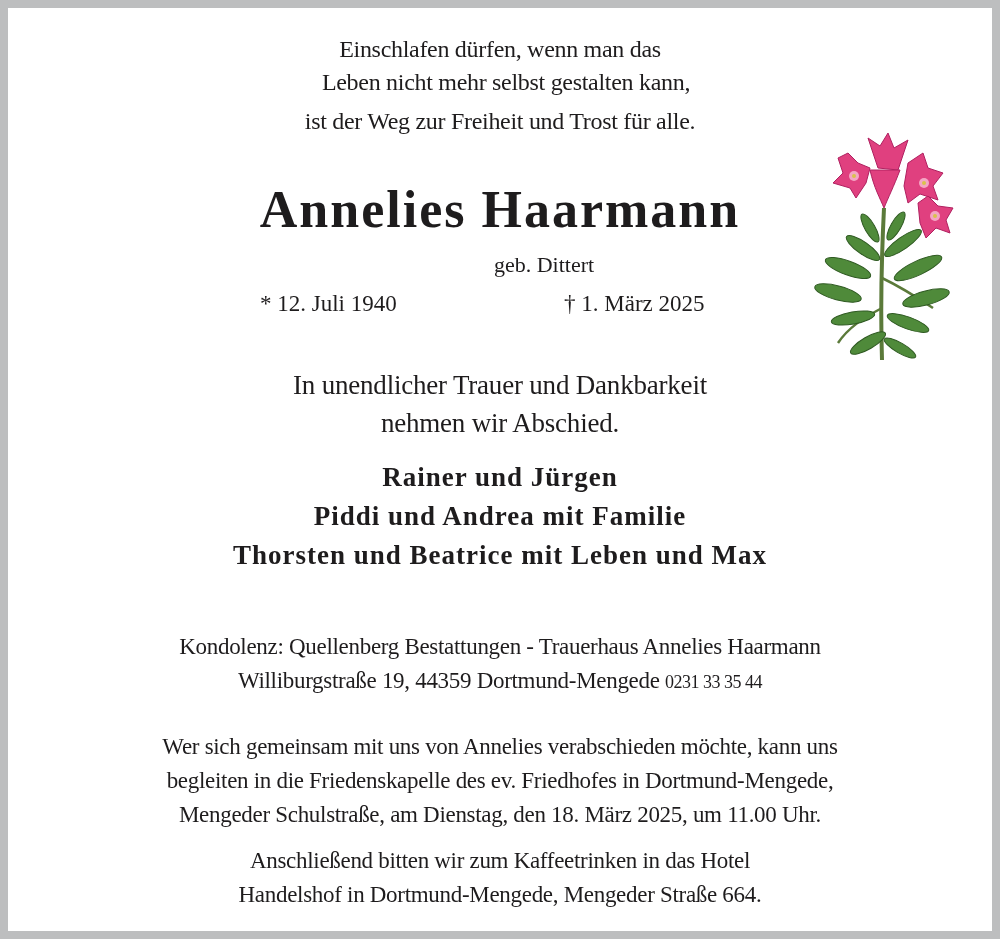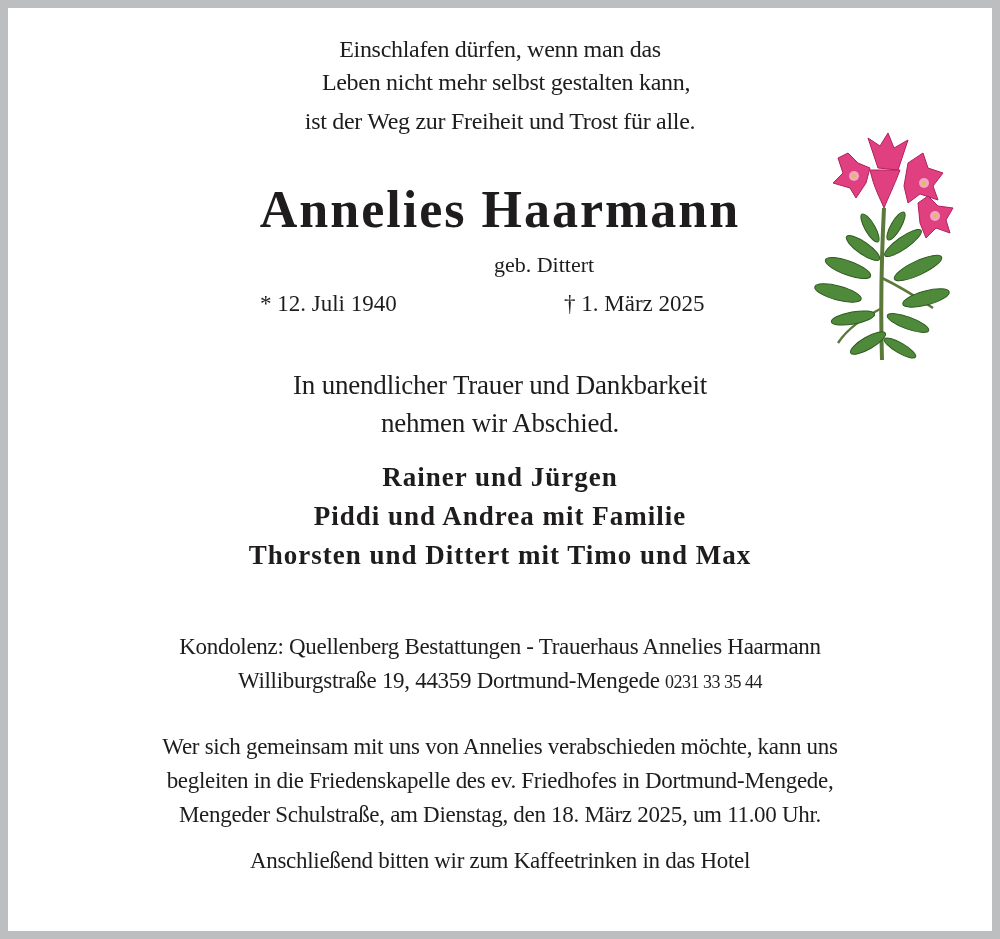--- a/index.html
+++ b/index.html
@@ -98,27 +98,28 @@
         <circle cx="127" cy="88" r="2"></circle>
       </g>
     </svg>
   </div>
 
   <div class="line mourn" style="top:362px;">In unendlicher Trauer und Dankbarkeit</div>
   <div class="line mourn" style="top:400px;">nehmen wir Abschied.</div>
 
   <div class="line family" style="top:454px;">Rainer und Jürgen</div>
   <div class="line family" style="top:493px;">Piddi und Andrea mit Familie</div>
-  <div class="line family" style="top:532px;">Thorsten und Dittert mit Timo und Max</div>
+  <div class="line family" style="top:532px;">Thorsten und Beatrice mit Leben und Max</div>
 
   <div class="line info" style="top:626px;">Kondolenz: Quellenberg Bestattungen - Trauerhaus Annelies Haarmann</div>
   <div class="line info" style="top:660px;">
     <span>Williburgstraße 19, 44359 Dortmund-Mengede</span>
     <span class="phone">0231 33 35 44</span>
   </div>
 
   <div class="line info" style="top:726px;">Wer sich gemeinsam mit uns von Annelies verabschieden möchte, kann uns</div>
   <div class="line info" style="top:760px;">begleiten in die Friedenskapelle des ev. Friedhofes in Dortmund-Mengede,</div>
   <div class="line info" style="top:794px;">Mengeder Schulstraße, am Dienstag, den 18. März 2025, um 11.00 Uhr.</div>
 
   <div class="line info" style="top:840px;">Anschließend bitten wir zum Kaffeetrinken in das Hotel</div>
+  <div class="line info" style="top:874px;">Handelshof in Dortmund-Mengede, Mengeder Straße 664.</div>
 
 </div>
 
 </body></html>

